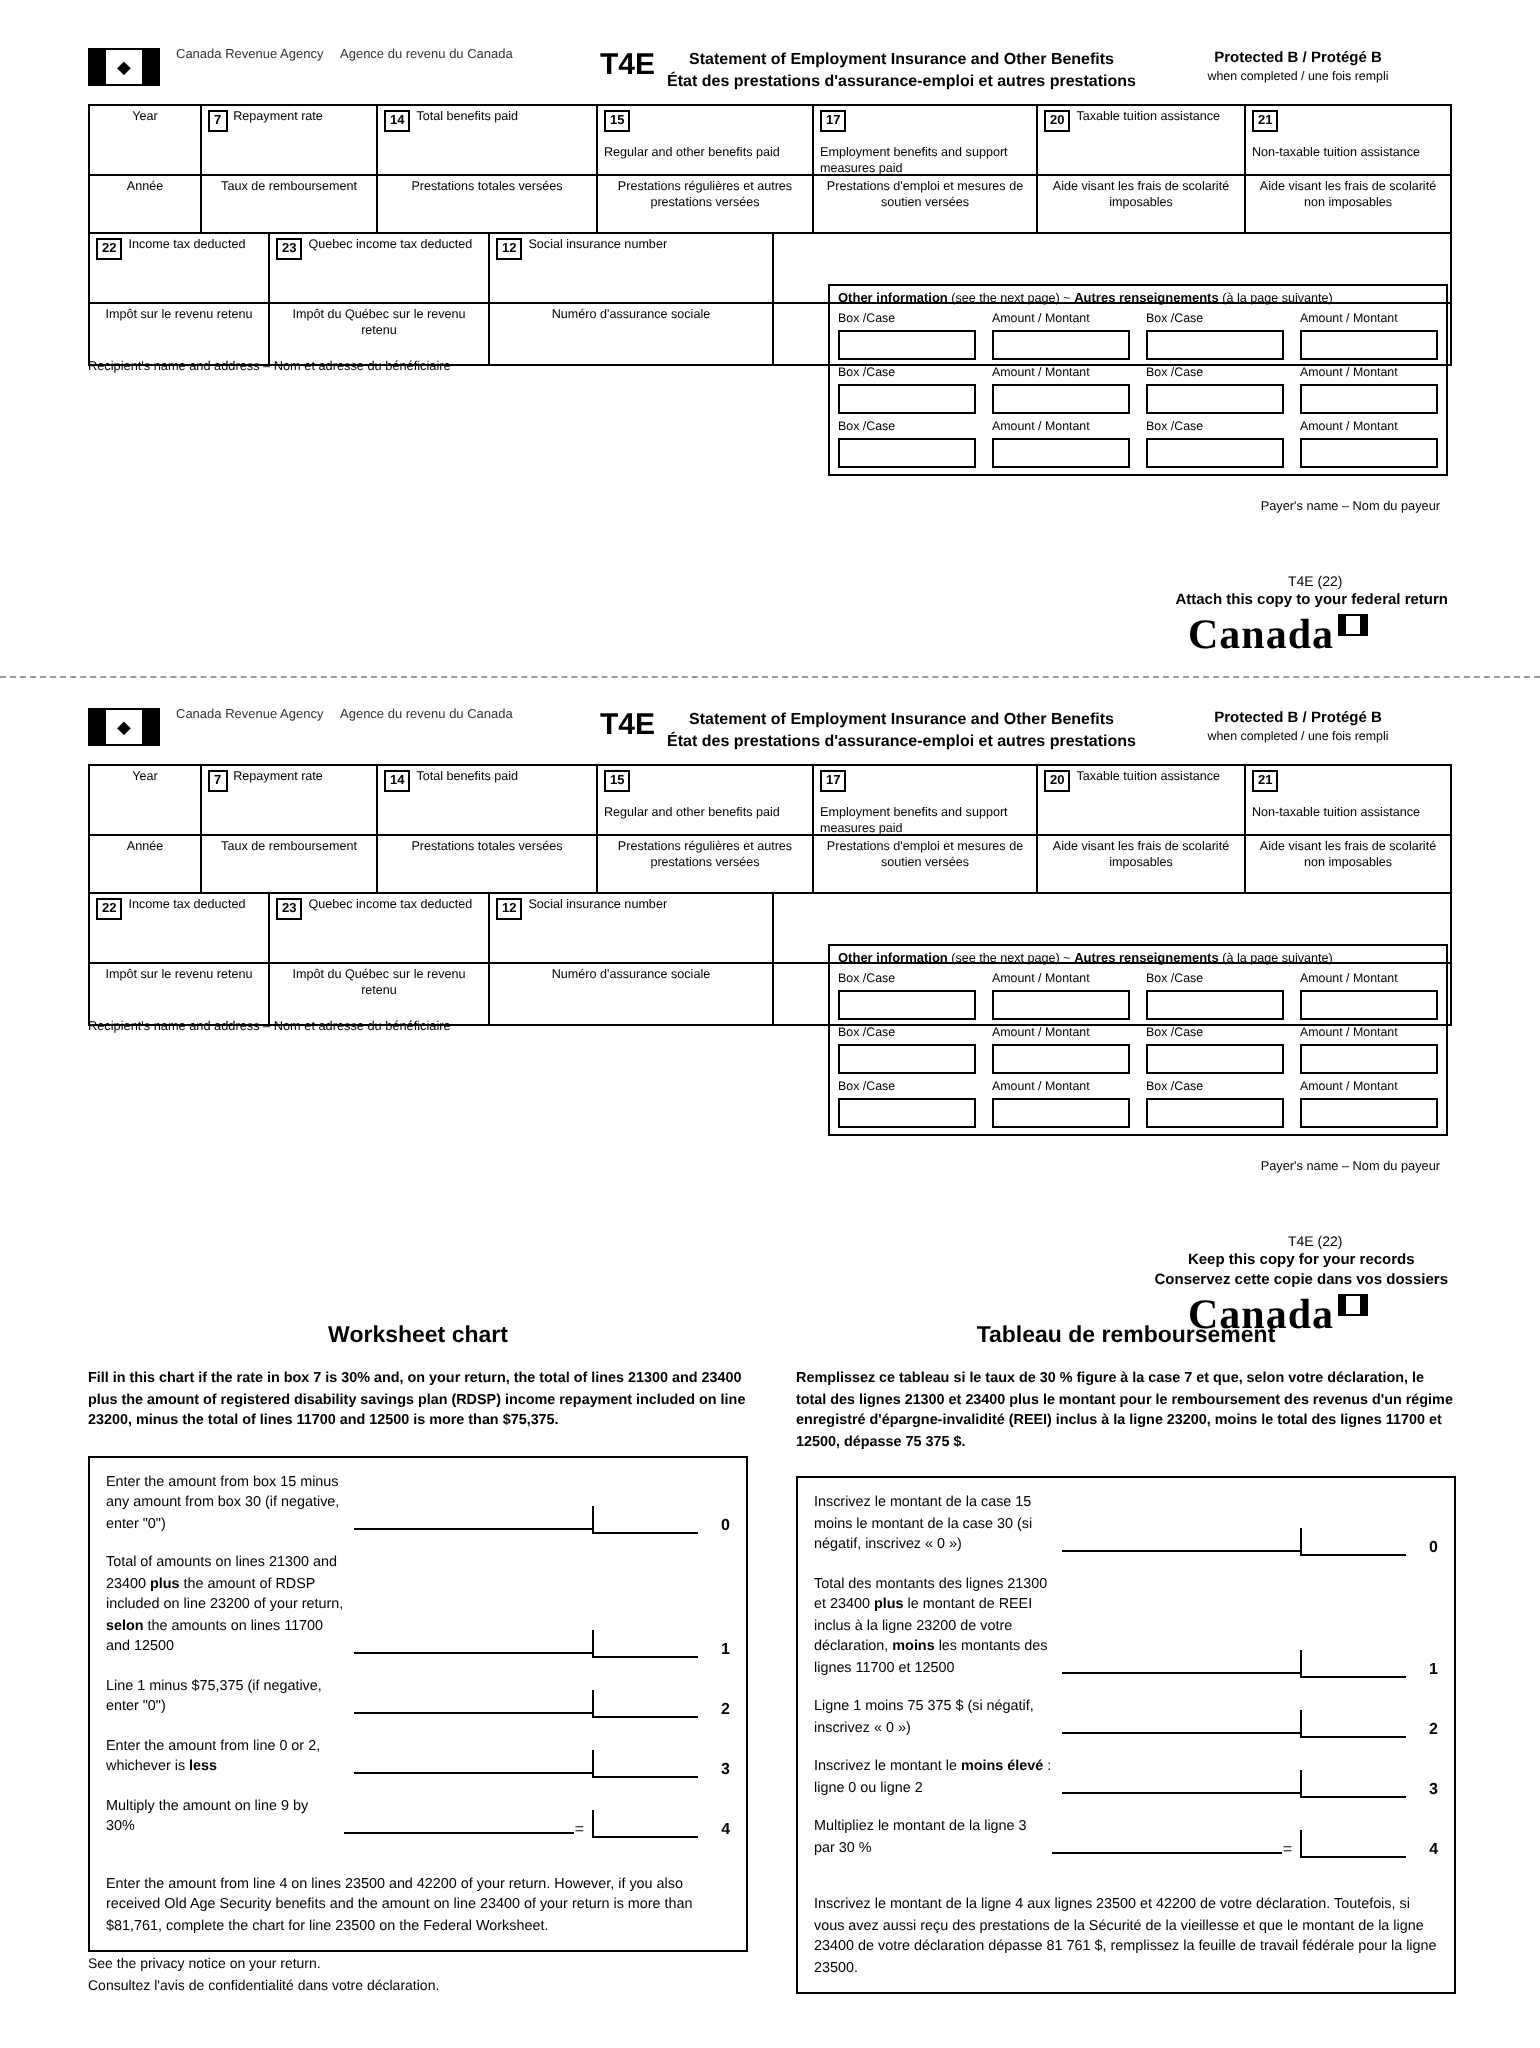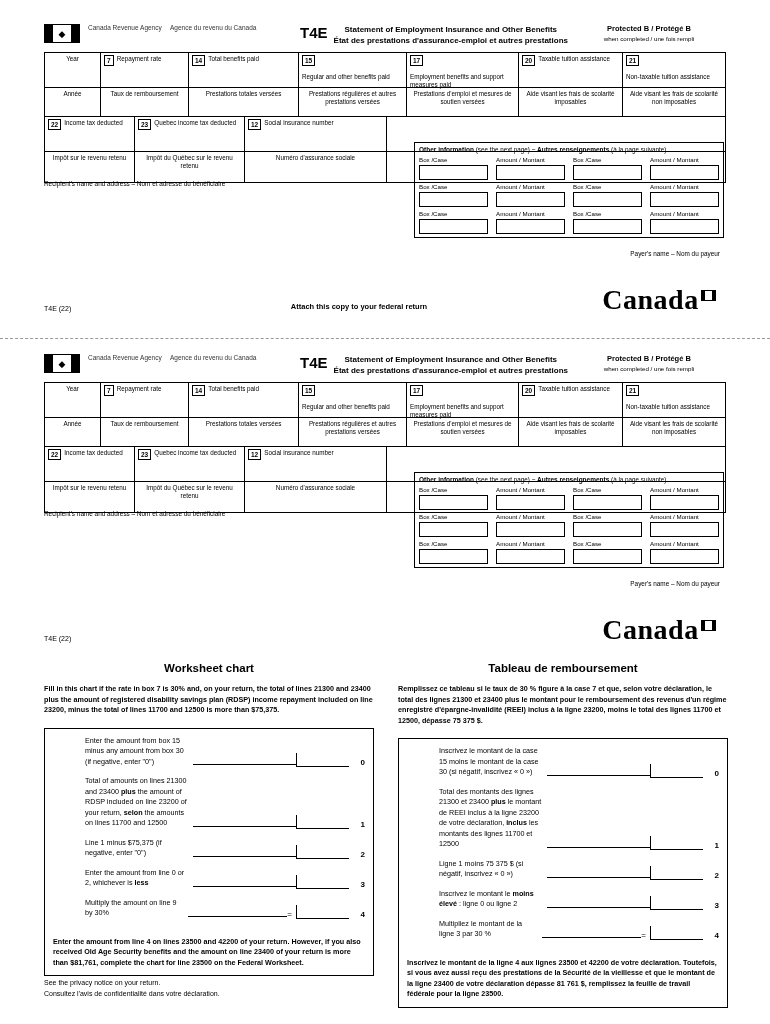--- a/index.html
+++ b/index.html
@@ -193,34 +193,35 @@
     font-size: 6.4px;
   }
 
   
   .copy-foot {
     position: absolute;
     left: 44px;
     width: 680px;
     display: flex;
     align-items: flex-end;
+    flex-direction: column;
   }
   .copy-foot .t4e-year { font-size: 7px; width: 80px; }
   .copy-foot .ctrtext {
     flex: 1;
     text-align: center;
     font-size: 7.5px;
     font-weight: bold;
     line-height: 10px;
   }
   .wordmark {
     width: 130px;
-    text-align: center;
+    text-align: left;
     font-family: "Liberation Serif", serif;
-    font-size: 28px;
+    font-size: 21px;
     font-weight: bold;
     letter-spacing: .5px;
     position: relative;
     line-height: 24px;
   }
   .wordmark .flagdot {
     display: inline-block;
     width: 13px;
     height: 9px;
     border: 1px solid #000;
@@ -266,21 +267,20 @@
     margin-bottom: 12px;
   }
   .chart-box {
     border: 1px solid #000;
     padding: 7px 8px;
   }
   .line-row {
     display: flex;
     align-items: flex-end;
     margin-bottom: 9px;
-    margin-left: 32px;
   }
   .line-txt {
     flex: 1;
     font-size: 7.2px;
     line-height: 10.5px;
     padding-right: 4px;
   }
   .dots {
     flex: 1;
     border-bottom: 1px solid #000;
@@ -299,21 +299,21 @@
     width: 12px;
     text-align: right;
     font-size: 8px;
     font-weight: bold;
     flex: 0 0 auto;
     padding-left: 4px;
   }
   .chart-foot {
     font-size: 7.2px;
     line-height: 10.5px;
-    font-weight: bold;
+    font-weight: normal;
     margin-top: 18px;
   }
   .privacy {
     position: absolute;
     left: 44px;
     top: 978px;
     font-size: 7px;
     line-height: 10.5px;
   }
   .stack-text { display: block; }
@@ -617,20 +617,22 @@
       </div>
 
       <div class="recipient">Recipient's name and address – Nom et adresse du bénéficiaire</div>
       <div class="payer" style="top:198px;">Payer's name – Nom du payeur</div>
     </div>
   </div>
 
   <div class="copy-foot" style="top:618px;">
     <div class="t4e-year">T4E (22)</div>
     <div class="ctrtext">
+      <span class="stack-text">Keep this copy for your records</span>
+      <span class="stack-text">Conservez cette copie dans vos dossiers</span>
     </div>
     <div class="wordmark"><span>Canada</span><span class="flagdot"></span></div>
   </div>
 
   <div class="charts">
 
     <div class="chart-col">
       <div class="chart-h">Worksheet chart</div>
       <div class="chart-intro">Fill in this chart if the rate in box 7 is 30% and, on your return, the total of lines 21300 and 23400 plus the amount of registered disability savings plan (RDSP) income repayment included on line 23200, minus the total of lines 11700 and 12500 is more than $75,375.</div>
       <div class="chart-box">
@@ -673,21 +675,21 @@
       <div class="chart-h">Tableau de remboursement</div>
       <div class="chart-intro">Remplissez ce tableau si le taux de 30 % figure à la case 7 et que, selon votre déclaration, le total des lignes 21300 et 23400 plus le montant pour le remboursement des revenus d'un régime enregistré d'épargne-invalidité (REEI) inclus à la ligne 23200, moins le total des lignes 11700 et 12500, dépasse 75 375 $.</div>
       <div class="chart-box">
         <div class="line-row">
           <div class="line-txt">Inscrivez le montant de la case 15 moins le montant de la case 30 (si négatif, inscrivez « 0 »)</div>
           <div class="dots"></div>
           <div class="amt-box"></div>
           <div class="line-no">0</div>
         </div>
         <div class="line-row">
-          <div class="line-txt">Total des montants des lignes 21300 et 23400 <b>plus</b> le montant de REEI inclus à la ligne 23200 de votre déclaration, <b>inclus</b> les montants des lignes 11700 et 12500</div>
+          <div class="line-txt">Total des montants des lignes 21300 et 23400 <b>plus</b> le montant de REEI inclus à la ligne 23200 de votre déclaration, <b>moins</b> les montants des lignes 11700 et 12500</div>
           <div class="dots"></div>
           <div class="amt-box"></div>
           <div class="line-no">1</div>
         </div>
         <div class="line-row">
           <div class="line-txt">Ligne 1 moins 75 375 $ (si négatif, inscrivez « 0 »)</div>
           <div class="dots"></div>
           <div class="amt-box"></div>
           <div class="line-no">2</div>
         </div>

